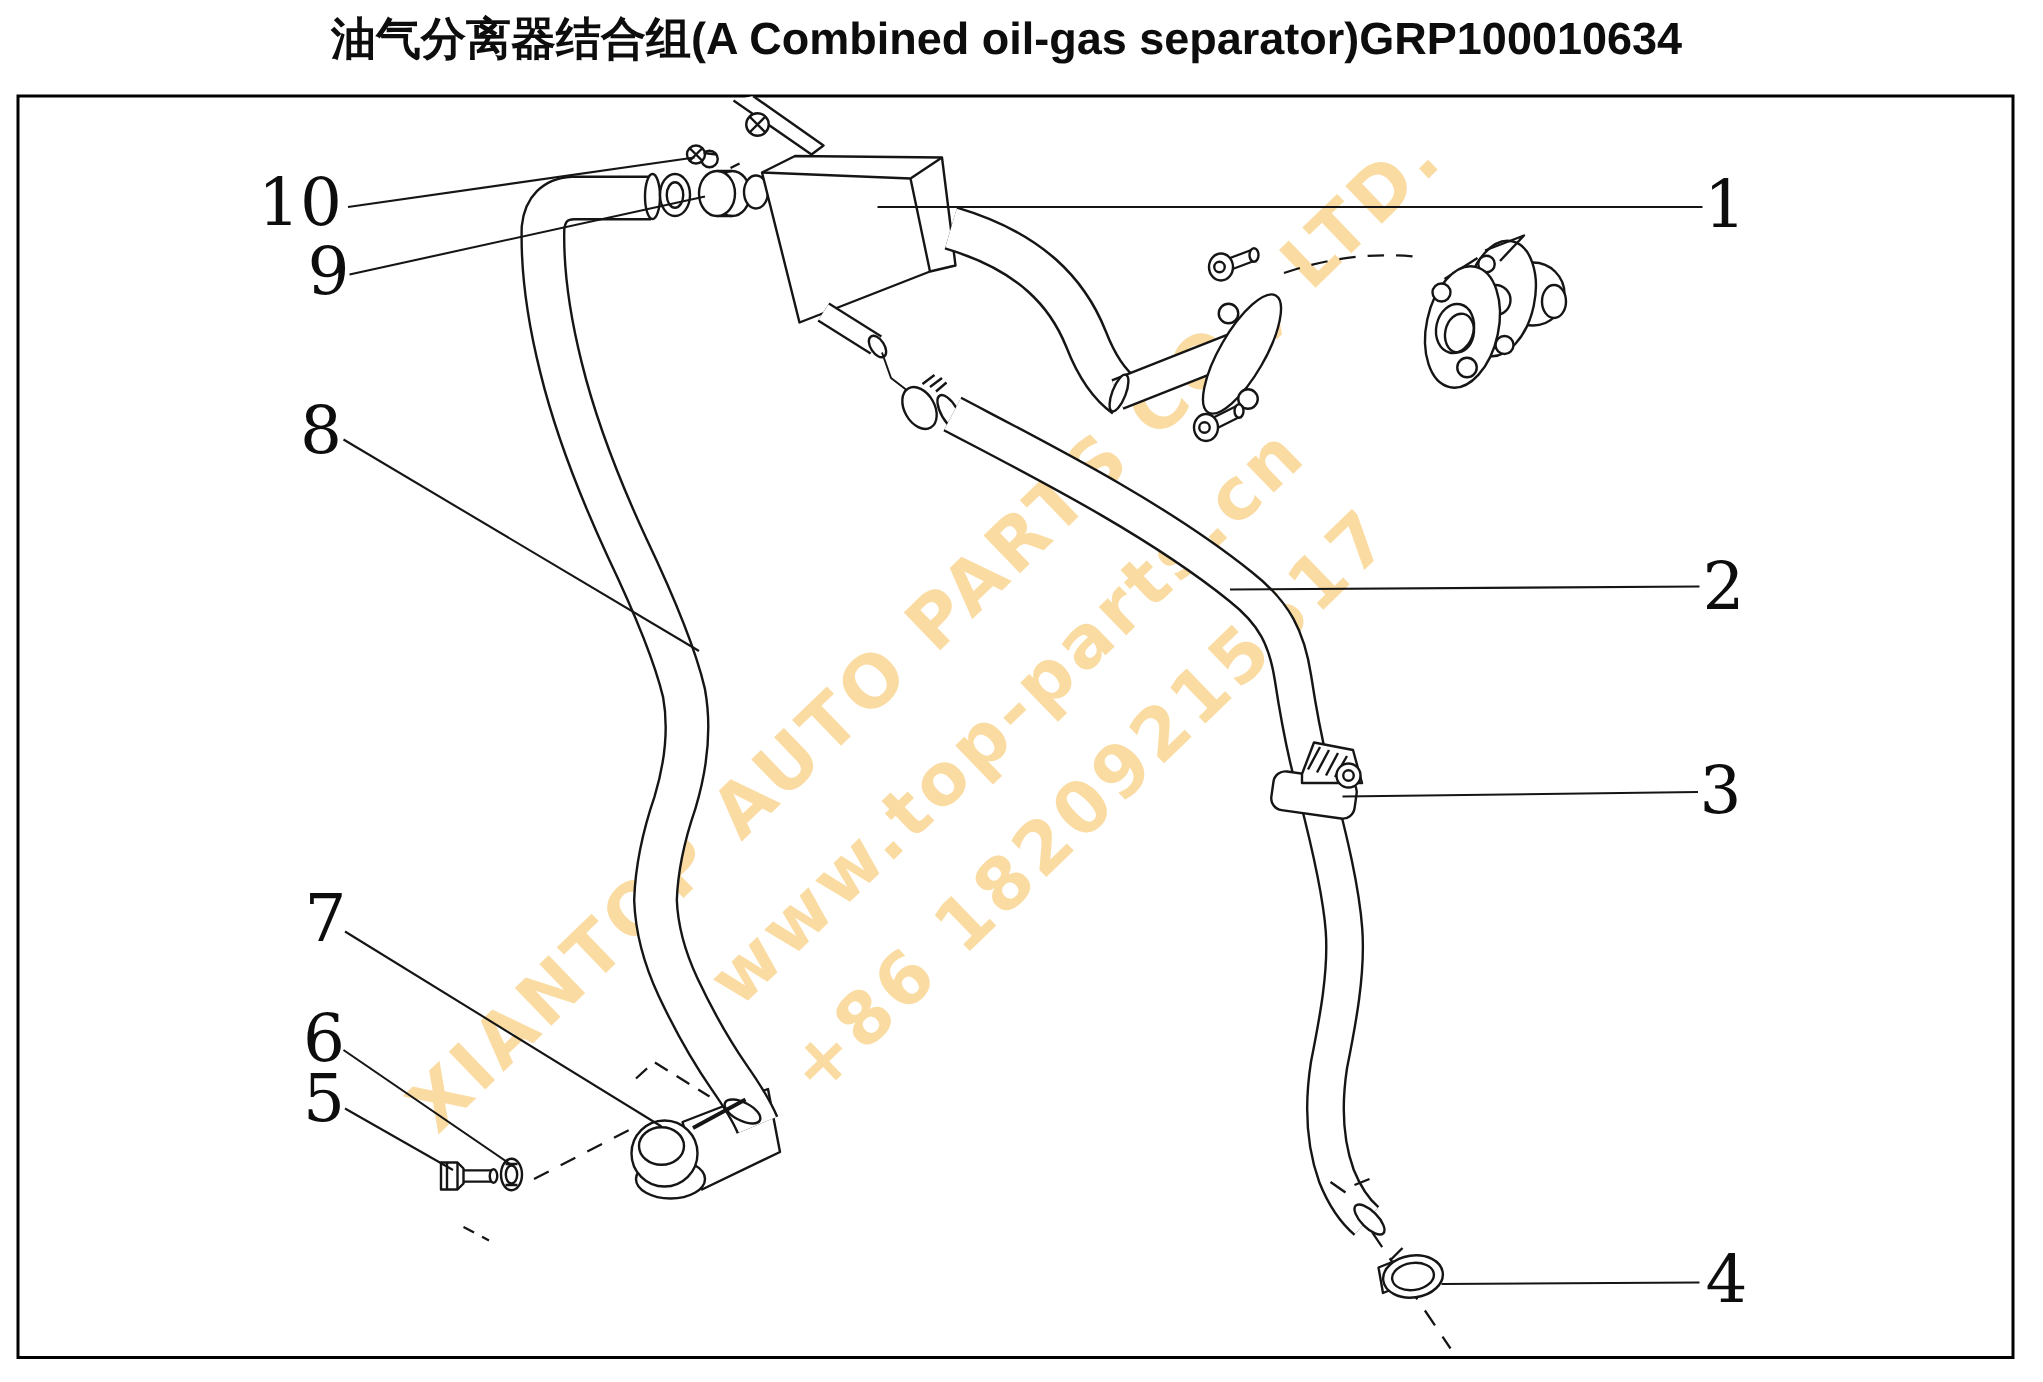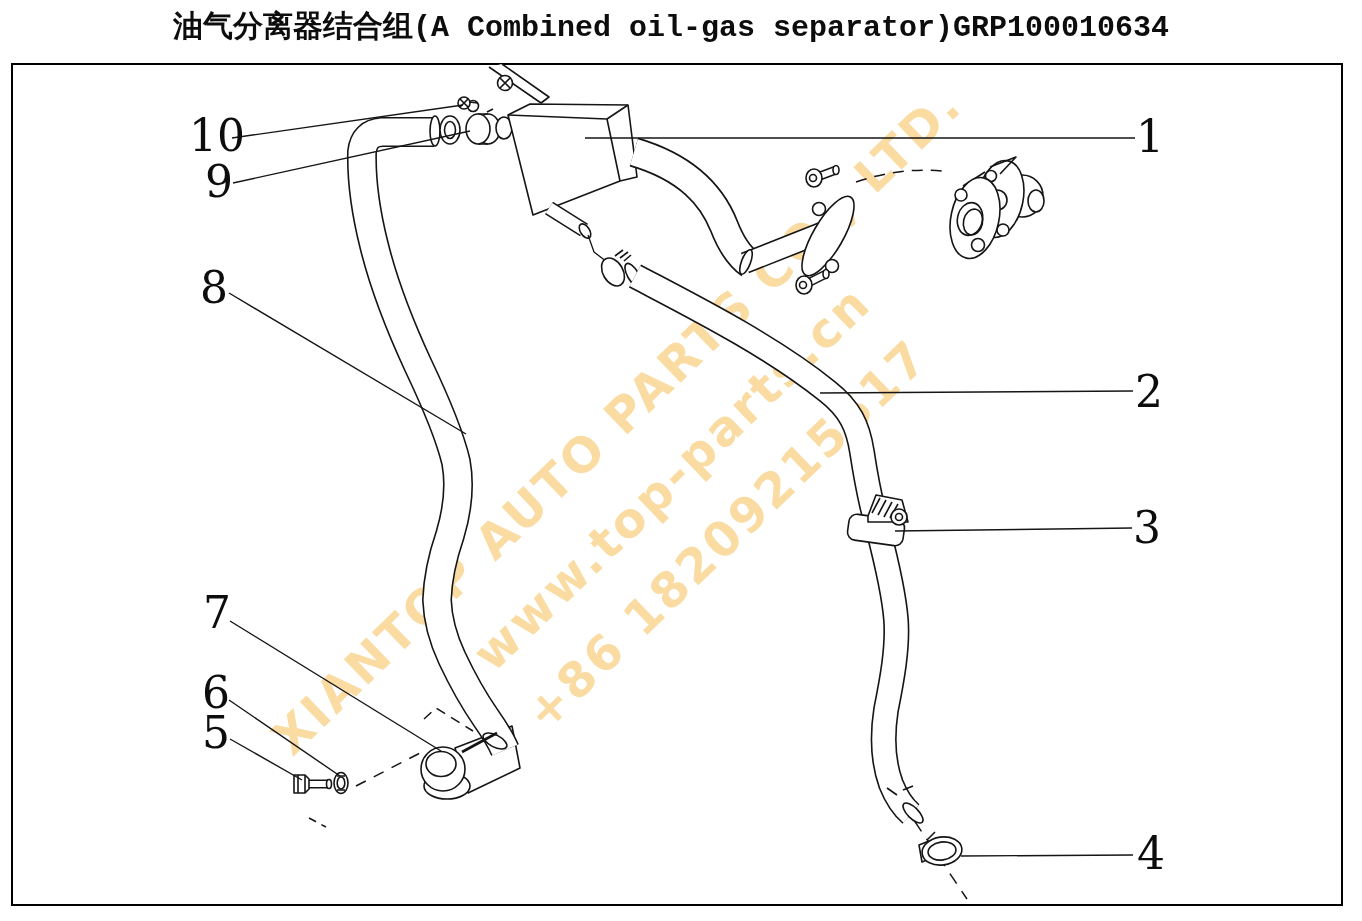--- a/index.html
+++ b/index.html
@@ -1,19 +1,19 @@
 <!DOCTYPE html>
 <html><head>
 <meta charset="utf-8">
 <style>
   html,body{margin:0;padding:0;background:#ffffff;}
   .page{position:relative;width:1362px;height:921px;background:#fff;overflow:hidden;
         font-family:"Liberation Sans",sans-serif;}
   .title{position:absolute;left:0;top:6px;width:1342px;text-align:center;
-         font-family:Liberation Mono, monospace;font-weight:bold;font-size:30px;
+         font-family:Liberation Sans, sans-serif;font-weight:bold;font-size:30px;
          color:#0d0d0d;z-index:4;letter-spacing:0px;}
   .frame{position:absolute;left:11px;top:63px;width:1328px;height:839px;
          border:2.2px solid #000;z-index:1;background:#fff;}
   .watermark{position:absolute;left:672px;top:478px;z-index:2;
              transform:translate(-50%,-50%) rotate(-44deg);
              text-align:center;white-space:nowrap;pointer-events:none;}
   .wm-line{font-family:"DejaVu Sans",sans-serif;font-weight:bold;font-size:48px;
            line-height:79px;letter-spacing:3px;color:rgba(246,190,83,0.55);}
   svg.art{position:absolute;left:0;top:0;z-index:3;}
   .callout{position:absolute;z-index:5;transform:translate(-50%,-50%);
@@ -211,15 +211,15 @@
 
   <div class="callout" style="left:1150px;top:137px"><span>1</span></div>
   <div class="callout" style="left:1149px;top:392px"><span>2</span></div>
   <div class="callout" style="left:1147px;top:528px"><span>3</span></div>
   <div class="callout" style="left:1151px;top:854px"><span>4</span></div>
   <div class="callout" style="left:216px;top:733px"><span>5</span></div>
   <div class="callout" style="left:216px;top:693px"><span>6</span></div>
   <div class="callout" style="left:217px;top:613px"><span>7</span></div>
   <div class="callout" style="left:214px;top:288px"><span>8</span></div>
   <div class="callout" style="left:219px;top:182px"><span>9</span></div>
-  <div class="callout" style="left:217px;top:136px"><span>10</span></div>
+  <div class="callout" style="left:200px;top:136px"><span>10</span></div>
 
 </div>
 
 </body></html>

